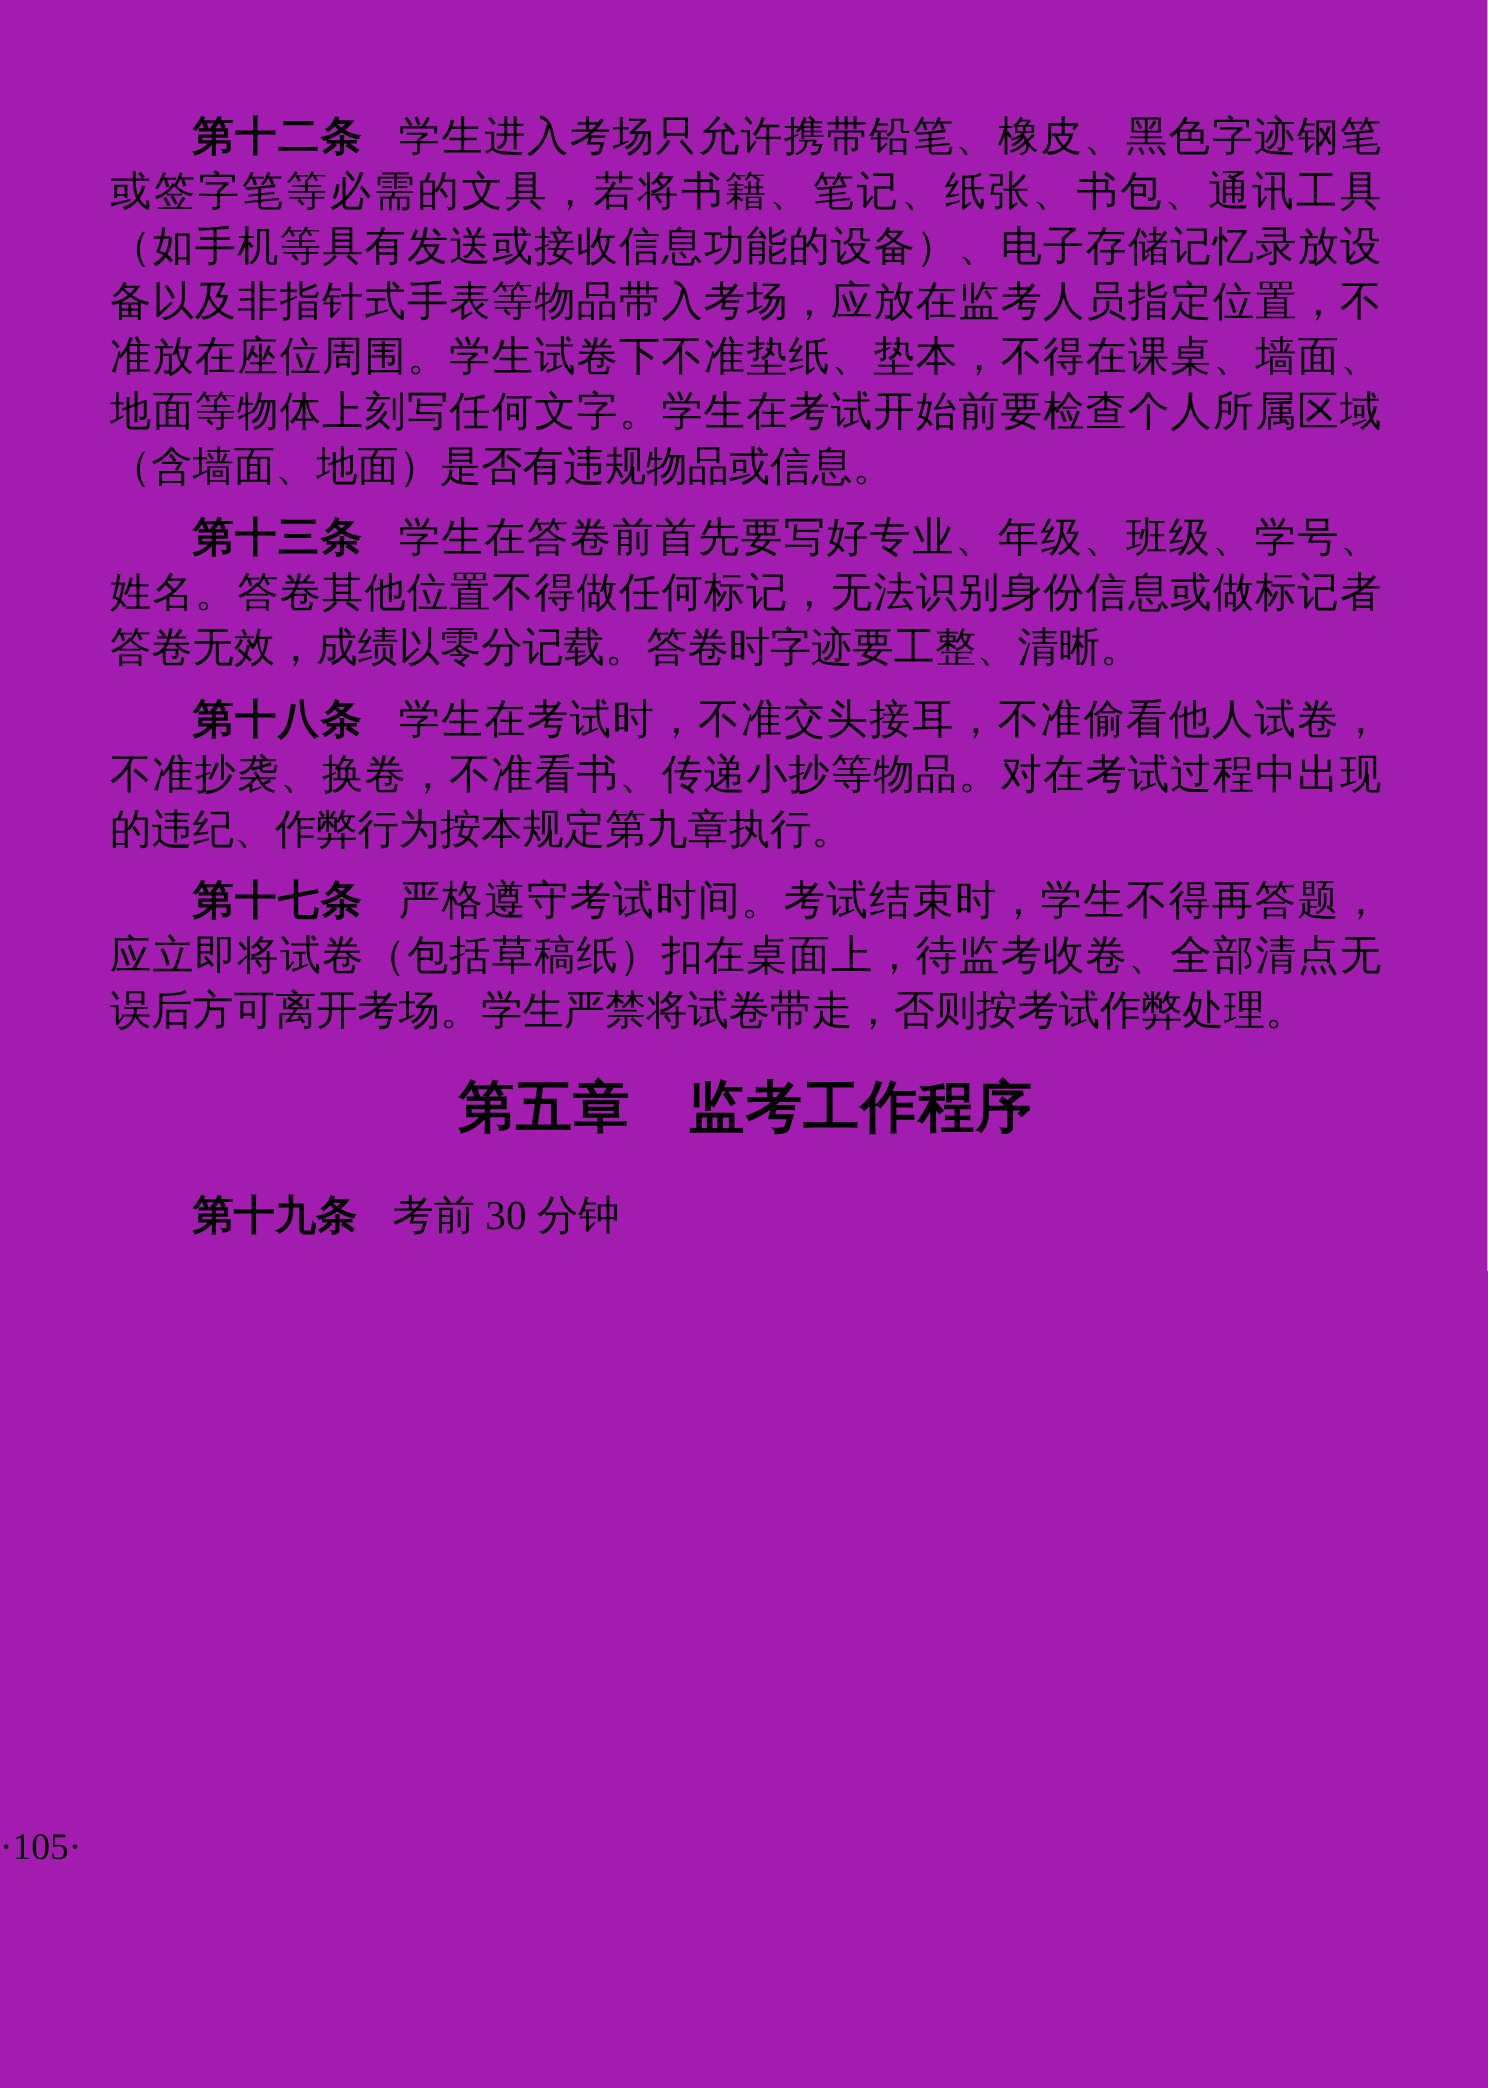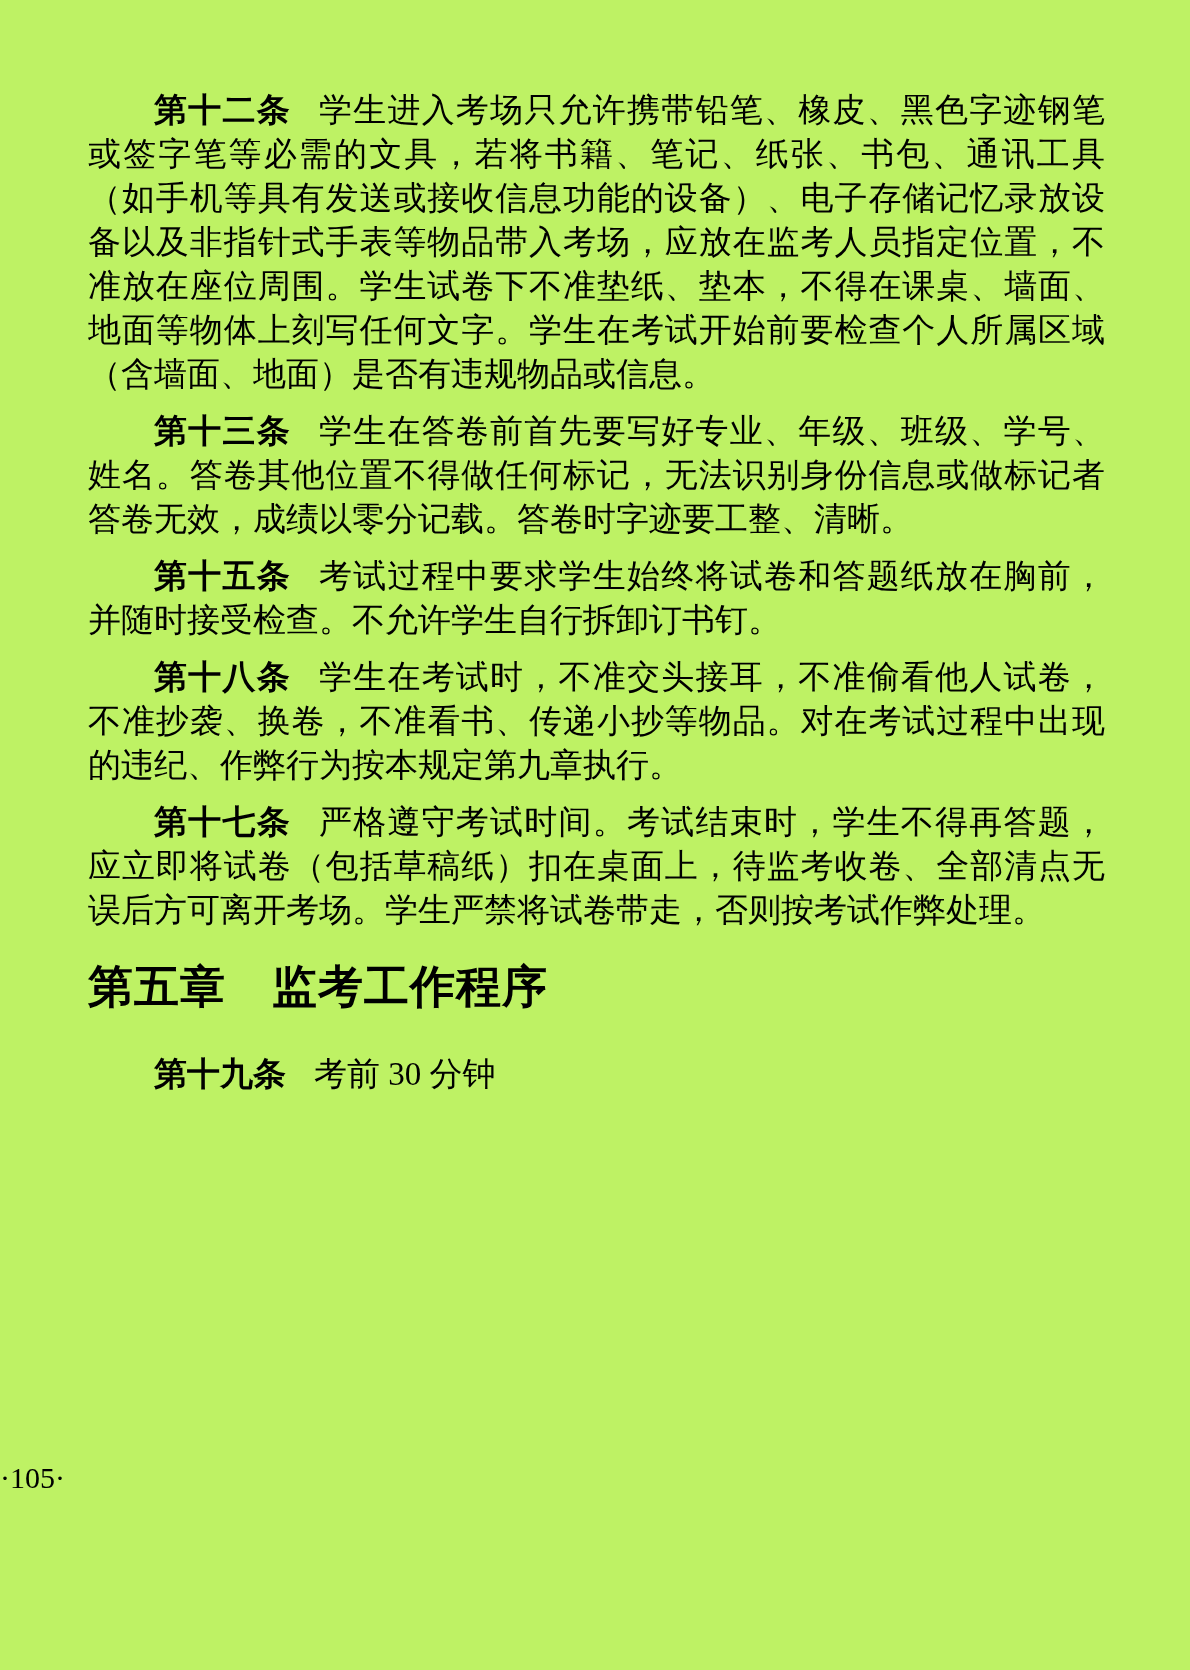--- a/index.html
+++ b/index.html
@@ -1,21 +1,21 @@
 <!DOCTYPE html>
 <html><head>
 <meta charset="utf-8">
 <style>
   * { margin: 0; padding: 0; box-sizing: border-box; }
   html, body { background: #ffffff; }
   .page {
     position: relative;
     width: 1190px;
     height: 1670px;
-    background: #bef264;
+    background: #a21caf;
     color: #000000;
     font-family: "Liberation Serif", "DejaVu Serif", serif;
     overflow: hidden;
   }
   .content {
     position: absolute;
     left: 88px;
     top: 88px;
     width: 1017px;
   }
@@ -29,21 +29,21 @@
     letter-spacing: 0;
   }
   .art-num {
     font-weight: 700;
     margin-right: 28px;
   }
   .chapter-heading {
     font-size: 45px;
     line-height: 58px;
     font-weight: 700;
-    text-align: left;
+    text-align: center;
     text-indent: 0;
     margin-top: 26px;
     margin-bottom: 36px;
     letter-spacing: 1px;
   }
   .article.last {
     margin-bottom: 4px;
   }
   .page-number {
     position: absolute;
@@ -63,23 +63,20 @@
 
     <p class="article">
       <span class="art-num">第十二条</span><span>学生进入考场只允许携带铅笔、橡皮、黑色字迹钢笔或签字笔等必需的文具，若将书籍、笔记、纸张、书包、通讯工具（如手机等具有发送或接收信息功能的设备）、电子存储记忆录放设备以及非指针式手表等物品带入考场，应放在监考人员指定位置，不准放在座位周围。学生试卷下不准垫纸、垫本，不得在课桌、墙面、地面等物体上刻写任何文字。学生在考试开始前要检查个人所属区域（含墙面、地面）是否有违规物品或信息。</span>
     </p>
 
     <p class="article">
       <span class="art-num">第十三条</span><span>学生在答卷前首先要写好专业、年级、班级、学号、姓名。答卷其他位置不得做任何标记，无法识别身份信息或做标记者答卷无效，成绩以零分记载。答卷时字迹要工整、清晰。</span>
     </p>
 
 
-    <p class="article">
-      <span class="art-num">第十五条</span><span>考试过程中要求学生始终将试卷和答题纸放在胸前，并随时接受检查。不允许学生自行拆卸订书钉。</span>
-    </p>
 
 
     <p class="article">
       <span class="art-num">第十八条</span><span>学生在考试时，不准交头接耳，不准偷看他人试卷，不准抄袭、换卷，不准看书、传递小抄等物品。对在考试过程中出现的违纪、作弊行为按本规定第九章执行。</span>
     </p>
 
     <p class="article">
       <span class="art-num">第十七条</span><span>严格遵守考试时间。考试结束时，学生不得再答题，应立即将试卷（包括草稿纸）扣在桌面上，待监考收卷、全部清点无误后方可离开考场。学生严禁将试卷带走，否则按考试作弊处理。</span>
     </p>
 

